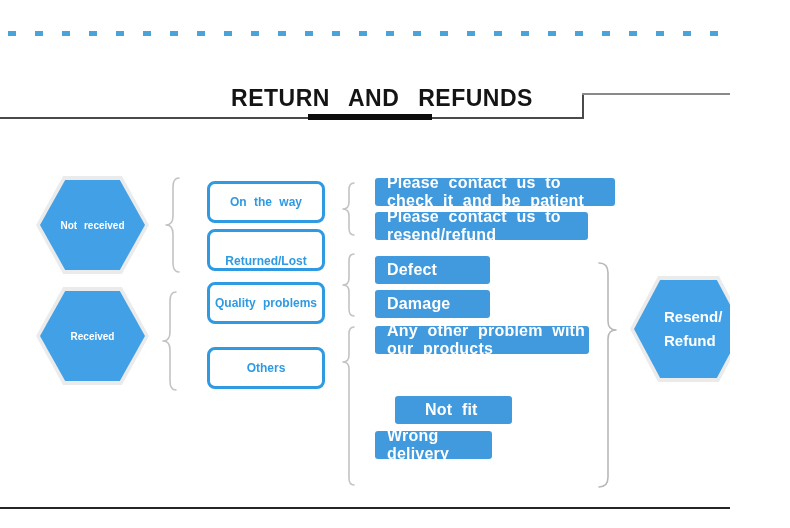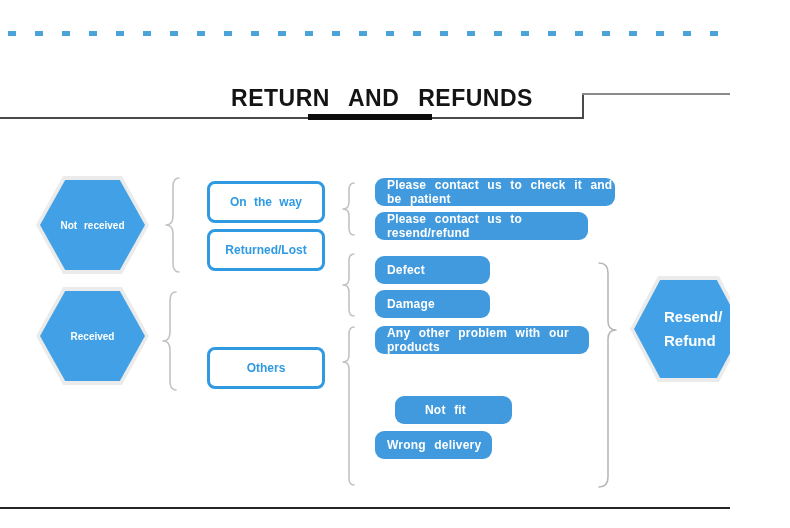--- a/index.html
+++ b/index.html
@@ -33,27 +33,27 @@
   #hex-resend       { left:630px; top:276px; width:117px; height:106px; }
   #hex-resend .hexi { flex-direction:column; align-items:flex-start; justify-content:center;
     padding-left:30px; box-sizing:border-box; font-size:15px; line-height:24px; word-spacing:0; }
 
   
   .obox { width:118px; height:42px; box-sizing:border-box; background:#fff;
     border:3px solid var(--outline-blue,#2f9ae2); border-radius:8px;
     color:var(--outline-blue,#2f9ae2); font-size:12px; font-weight:bold;
     display:flex; align-items:center; justify-content:center; word-spacing:4px; }
   #obox-on-the-way       { left:207px; top:181px; }
-  #obox-returned-lost    { left:207px; top:229px; }
+  #obox-returned-lost    { left:207px; top:229px;align-items:flex-end; }
   #obox-quality-problems { left:207px; top:282px; }
   #obox-others           { left:207px; top:347px; }
 
   
   .bbox { height:28px; box-sizing:border-box; background:var(--box-blue,#419add);
-    color:#fff; font-size:12px; font-weight:bold; border-radius:9px;
+    color:#fff; font-size:16px; font-weight:bold; border-radius:3px;
     display:flex; align-items:center; padding-left:12px; word-spacing:5px; letter-spacing:.2px; }
   #leaf-check    { left:375px; top:178px; width:240px; }
   #leaf-resend   { left:375px; top:212px; width:213px; }
   #leaf-defect   { left:375px; top:256px; width:115px; }
   #leaf-damage   { left:375px; top:290px; width:115px; }
   #leaf-anyother { left:375px; top:326px; width:214px; }
   #leaf-color    { left:375px; top:361px; width:117px; }
   #leaf-notfit   { left:395px; top:396px; width:117px;padding-left:30px; }
   #leaf-wrong    { left:375px; top:431px; width:117px; }
   #leaf-dontlike { left:375px; top:466px; width:117px; }
@@ -90,20 +90,23 @@
   </svg>
   <svg class="abs brace" style="left:160px;top:291px" width="18" height="100" viewBox="0 0 18 100">
     <path d="M16 1 Q10 1 10 10 L10 41 Q10 50 3 50 Q10 50 10 59 L10 90 Q10 99 16 99"></path>
   </svg>
 
   <div class="abs obox" id="obox-on-the-way">
     <span>On the way</span>
   </div>
   <div class="abs obox" id="obox-returned-lost">
     <span>Returned/Lost</span>
+  </div>
+  <div class="abs obox" id="obox-quality-problems">
+    <span>Quality problems</span>
   </div>
   <div class="abs obox" id="obox-others">
     <span>Others</span>
   </div>
 
   <svg class="abs brace" style="left:341px;top:182px" width="15" height="54" viewBox="0 0 15 54">
     <path d="M13 1 Q8 1 8 8 L8 20 Q8 27 2 27 Q8 27 8 34 L8 46 Q8 53 13 53"></path>
   </svg>
   <svg class="abs brace" style="left:341px;top:253px" width="15" height="64" viewBox="0 0 15 64">
     <path d="M13 1 Q8 1 8 8 L8 25 Q8 32 2 32 Q8 32 8 39 L8 56 Q8 63 13 63"></path>

